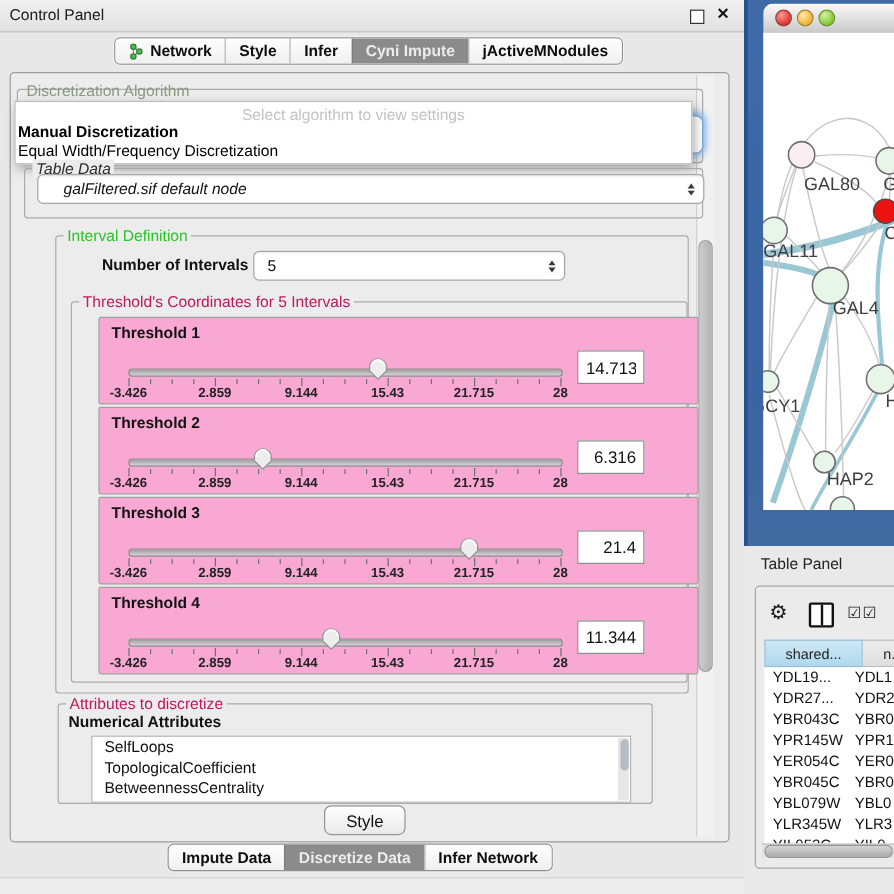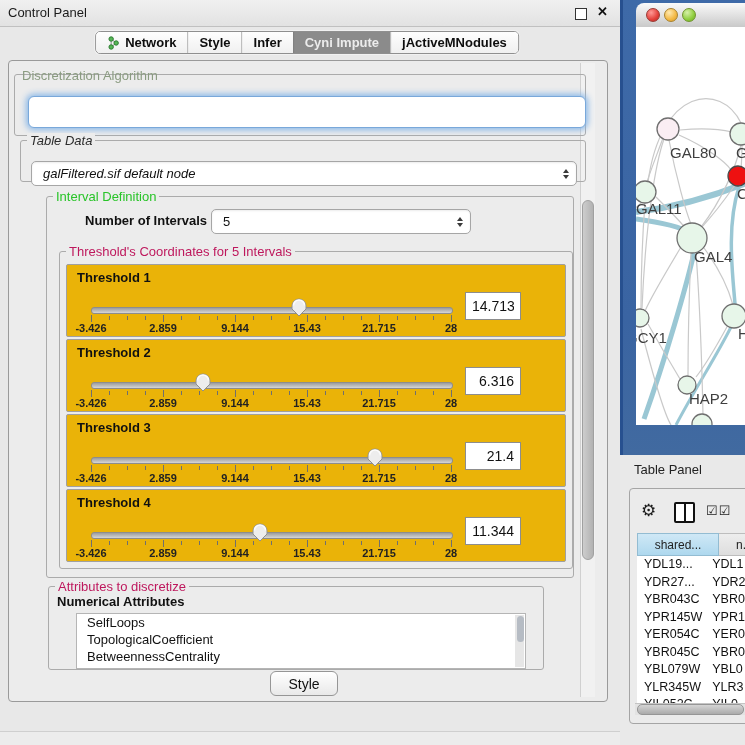--- a/index.html
+++ b/index.html
@@ -59,21 +59,21 @@
 
   
   #algo-combo-ring{left:28px;top:96px;width:556px;height:30px;background:#fff;border-radius:6px;
                    border:1px solid #79a8da;box-shadow:0 0 6px 2px #8ab8e8;}
   #algo-popup{left:12px;top:84px;width:563px;height:51px;background:#fff;
               border:1px solid #b9b9b9;box-shadow:2px 4px 9px rgba(0,0,0,.35);}
   #popup-hint{left:0;top:3px;width:100%;text-align:center;font-size:13px;color:#c3c3c3;}
   .popup-opt{left:2px;font-size:13px;color:#000;white-space:nowrap;}
 
   
-  .th-box{position:absolute;left:6px;width:498px;height:71px;background:#eab308;
+  .th-box{position:absolute;left:22px;width:498px;height:71px;background:#f9a8d4;
           border:1px solid #a0a0a0;border-radius:2px;}
   .th-label{position:absolute;left:10px;top:5px;font-size:13px;font-weight:700;color:#111;}
   .sl-track{position:absolute;left:24px;top:42px;width:360px;height:5px;border-radius:3px;
             background:linear-gradient(#9d9d9d,#d6d6d6);border:1px solid #8d8d8d;}
   .sl-thumb{position:absolute;top:32px;width:18px;height:21px;}
   .tick{position:absolute;width:1px;background:#6f6f6f;}
   .tick.minor{top:51px;height:4px;}
   .tick.major{top:50px;height:7px;}
   .scale-lab{position:absolute;top:57px;transform:translateX(-50%);
              font-size:11px;font-weight:700;color:#222;white-space:nowrap;}
@@ -169,24 +169,29 @@
     </div>
 
   <div id="main-panel" class="abs"></div>
   <div id="cp-scroll-track" class="abs"></div>
   <div id="cp-scroll-thumb" class="abs"></div>
 
   <div class="abs group" style="left:14px;top:74px;width:570px;height:60px;"></div>
   <span class="abs t-dim" style="left:22px;top:68px;font-size:13px;">Discretization Algorithm</span>
   <div id="algo-combo-ring" class="abs"></div>
 
+  <div id="algo-popup" class="abs">
+    <div id="popup-hint" class="abs">Select algorithm to view settings</div>
+    <div class="abs popup-opt" style="top:17px;font-weight:700;">Manual Discretization</div>
+    <div class="abs popup-opt" style="top:33px;">Equal Width/Frequency Discretization</div>
+  </div>
 
   <div class="abs group" style="left:20px;top:140px;width:564px;height:40px;font-style:italic;">
     <span class="group-title t-dark">Table Data</span>
-    <div class="combo" style="position:absolute;left:10px;top:20px;width:544px;height:23px;">
+    <div class="combo" style="position:absolute;left:10px;top:4px;width:544px;height:23px;padding-left:10px;">
       <span class="cv">galFiltered.sif default node</span>
       <span class="stepper">
           <span class="tri-up"></span>
           <span class="tri-dn"></span>
         </span>
     </div>
   </div>
 
   <div class="abs group" style="left:46px;top:196px;width:526px;height:380px;">
     <span class="group-title t-green">Interval Definition</span>
@@ -366,20 +371,31 @@
   <div id="attr-list" class="abs">
     <div class="attr-item">SelfLoops</div>
       <div class="attr-item">TopologicalCoefficient</div>
       <div class="attr-item">BetweennessCentrality</div>
       <div id="attr-scroll" class="abs"></div>
     <div id="attr-thumb" class="abs"></div>
   </div>
 
   <div id="apply-btn" class="abs">Style</div>
 
+  <div id="bottom-tabs" class="abs seg-tabs">
+      <div class="seg-tab">
+        <span>Impute Data</span>
+      </div>
+      <div class="seg-tab active">
+        <span>Discretize Data</span>
+      </div>
+      <div class="seg-tab">
+        <span>Infer Network</span>
+      </div>
+    </div>
   <div id="bottom-divider" class="abs"></div>
   <div id="bottom-strip" class="abs"></div>
 </div>
 
 <div id="blue-frame" class="abs"></div>
 <div id="net-titlebar" class="abs"></div>
 <span id="light-red" class="light"></span>
 <span id="light-yellow" class="light"></span>
 <span id="light-green" class="light"></span>
 

